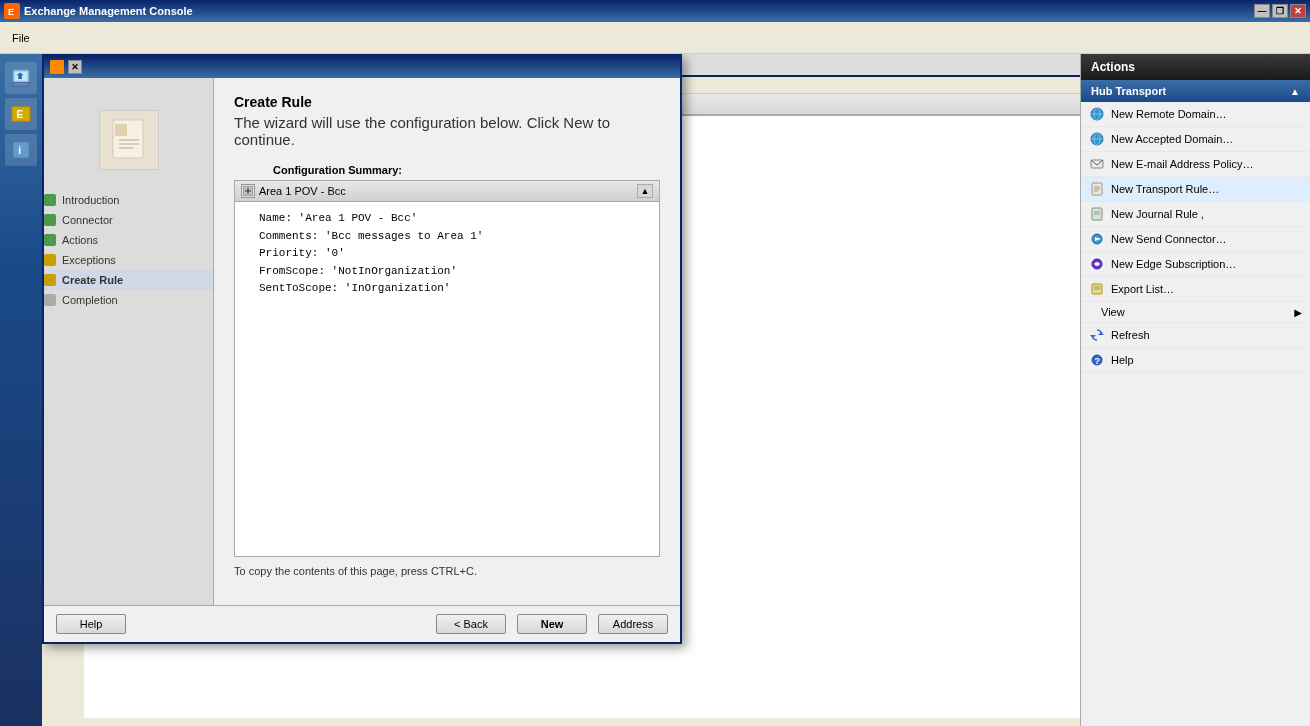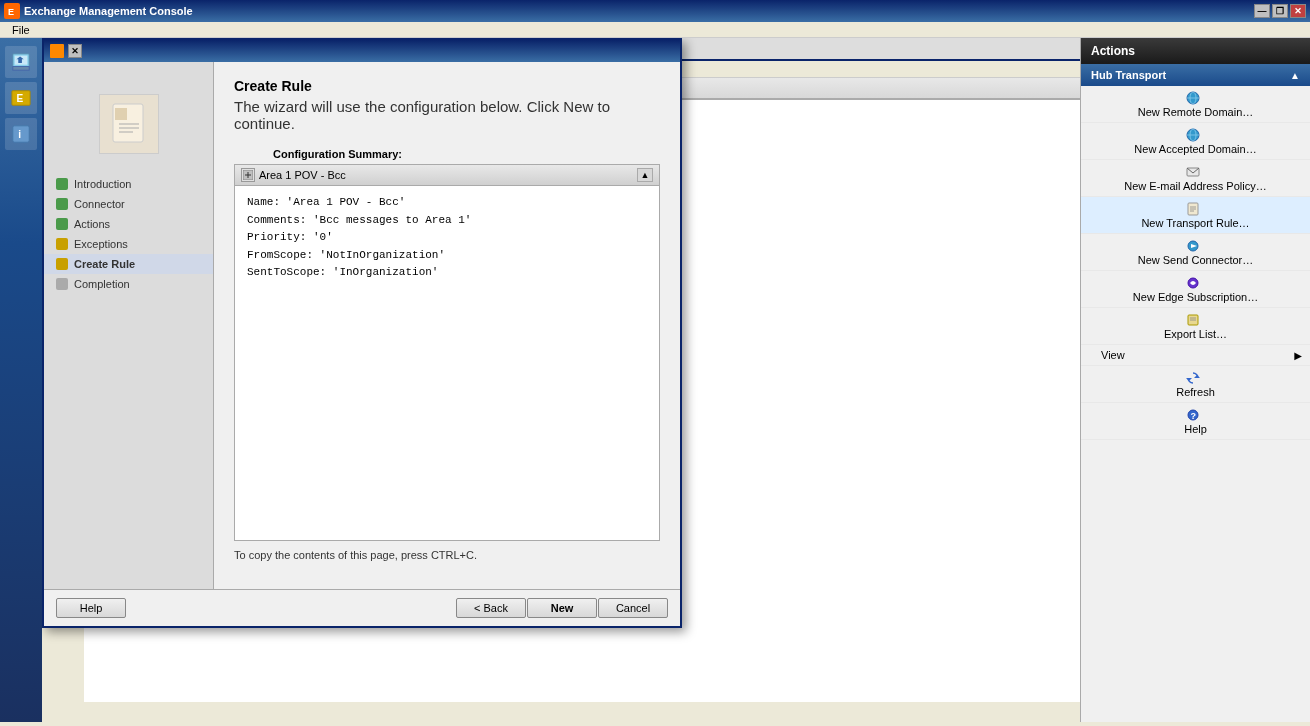--- a/index.html
+++ b/index.html
@@ -50,21 +50,21 @@
       display: flex;
       align-items: center;
       justify-content: center;
       cursor: pointer;
       color: #000;
     }
 
     
     .menu-bar {
       background: #ece9d8;
-      height: 16px;
+      height: 32px;
       display: flex;
       align-items: center;
       padding: 0 4px;
       border-bottom: 1px solid #ccc;
     }
     .menu-item {
       padding: 2px 8px;
       font-size: 11px;
       cursor: pointer;
     }
@@ -161,21 +161,21 @@
       background: #e8e0d0;
       border: 1px solid #ccc;
       margin: 0 auto 12px;
       display: flex;
       align-items: center;
       justify-content: center;
     }
     .wizard-step {
       display: flex;
       align-items: center;
-      padding: 4px 8px 4px 12px;
+      padding: 4px 8px 4px 0;
       cursor: pointer;
       font-size: 11px;
       color: #333;
     }
     .wizard-step.active { background: #d0d8e8; font-weight: bold; }
     .step-indicator {
       width: 12px;
       height: 12px;
       border-radius: 2px;
       margin-right: 6px;
@@ -249,21 +249,21 @@
       height: 14px;
       background: #d8d8d8;
       border: 1px solid #aaa;
       display: flex;
       align-items: center;
       justify-content: center;
       cursor: pointer;
       font-size: 9px;
     }
     .config-box-content {
-      padding: 8px 12px;
+      padding: 8px 24px;
       font-size: 11px;
       line-height: 1.6;
       color: #000;
       font-family: 'Courier New', monospace;
     }
 
     .wizard-copy-hint {
       font-size: 11px;
       color: #333;
       margin-bottom: 12px;
@@ -275,21 +275,21 @@
       padding: 8px 12px;
       display: flex;
       align-items: center;
       background: #f0f0f0;
     }
     .footer-help-btn {
       margin-right: auto;
     }
     .footer-buttons {
       display: flex;
-      gap: 1px;
+      gap: 11px;
     }
     .win-btn {
       min-width: 70px;
       padding: 3px 12px;
       background: linear-gradient(to bottom, #f0f0f0, #d8d8d8);
       border: 1px solid #888;
       border-radius: 2px;
       font-size: 11px;
       cursor: pointer;
       font-family: 'Tahoma', sans-serif;
@@ -382,21 +382,20 @@
       font-size: 10px;
     }
     .action-item {
       display: flex;
       align-items: center;
       padding: 4px 8px;
       cursor: pointer;
       font-size: 11px;
       color: #000;
       border-bottom: 1px solid #e8e8e8;
-      flex-direction: column;
     }
     .action-icon {
       width: 16px;
       height: 16px;
       margin-right: 6px;
       flex-shrink: 0;
       display: flex;
       align-items: center;
       justify-content: center;
     }
@@ -578,21 +577,21 @@
         </div>
       </div>
 
       <div class="dialog-footer">
         <div class="footer-help-btn">
           <button class="win-btn">Help</button>
         </div>
         <div class="footer-buttons">
           <button class="win-btn">&lt; Back</button>
           <button class="win-btn" style="font-weight:bold;">New</button>
-          <button class="win-btn">Cancel</button>
+          <button class="win-btn">Address</button>
         </div>
       </div>
     </div>
 
     <div class="actions-panel" style="position:absolute; right:0; top:0; bottom:0; z-index:5;">
       <div class="actions-header">Actions</div>
       <div class="actions-section-header">
         <span>Hub Transport</span>
         <span class="actions-section-arrow">▲</span>
       </div>
@@ -632,20 +631,30 @@
               <line x1="4" y1="5" x2="10" y2="5" stroke="#888" stroke-width="0.8"></line>
               <line x1="4" y1="7" x2="10" y2="7" stroke="#888" stroke-width="0.8"></line>
               <line x1="4" y1="9" x2="8" y2="9" stroke="#888" stroke-width="0.8"></line>
             </svg>
         </div>
         <span>New Transport Rule…</span>
       </div>
       <div class="action-item">
         <div class="action-icon">
           <svg width="14" height="14" viewBox="0 0 14 14">
+              <rect x="2" y="1" width="10" height="12" rx="1" fill="#d0e8d0" stroke="#888" stroke-width="1"></rect>
+              <line x1="4" y1="5" x2="10" y2="5" stroke="#888" stroke-width="0.8"></line>
+              <line x1="4" y1="7" x2="10" y2="7" stroke="#888" stroke-width="0.8"></line>
+            </svg>
+        </div>
+        <span>New Journal Rule ,</span>
+      </div>
+      <div class="action-item">
+        <div class="action-icon">
+          <svg width="14" height="14" viewBox="0 0 14 14">
               <circle cx="7" cy="7" r="5" fill="#3399cc" stroke="#2266aa" stroke-width="1"></circle>
               <polygon points="5,5 11,7 5,9" fill="white"></polygon>
             </svg>
         </div>
         <span>New Send Connector…</span>
       </div>
       <div class="action-item">
         <div class="action-icon">
           <svg width="14" height="14" viewBox="0 0 14 14">
               <circle cx="7" cy="7" r="5" fill="#6633cc" stroke="#4411aa" stroke-width="1"></circle>

